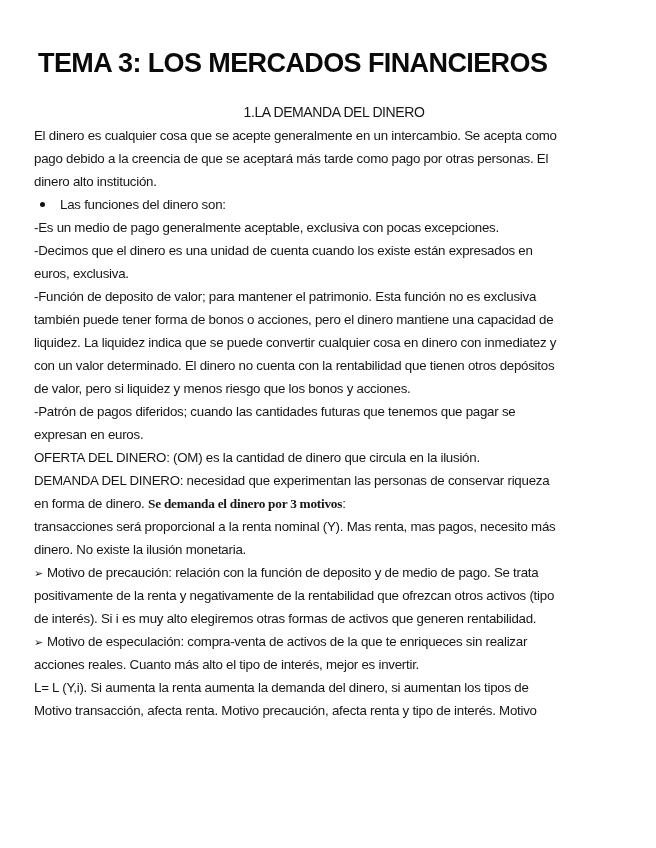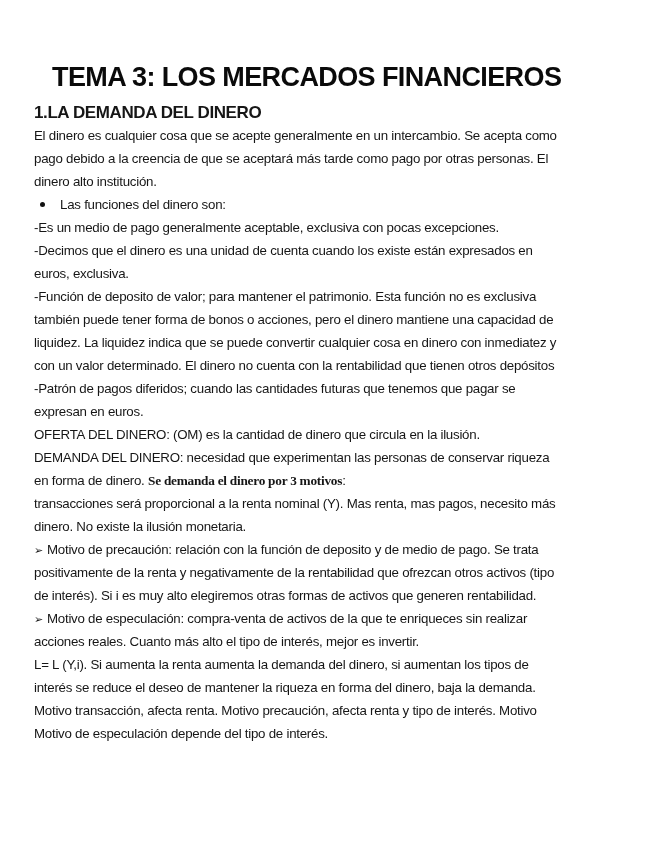--- a/index.html
+++ b/index.html
@@ -18,21 +18,21 @@
     .page {
       position: absolute;
       left: 34px;
       top: 0;
       width: 600px;
     }
     .title {
       position: absolute;
       left: 0;
       top: 44px;
-      margin: 18px;
+      margin: 4px;
       font-size: 27px;
       font-weight: bold;
       letter-spacing: -0.6px;
       white-space: nowrap;
       color: #0a0a0a;
     }
     .body-text {
       position: absolute;
       left: 0;
       top: 101px;
@@ -40,23 +40,24 @@
     }
     .line {
       height: 23px;
       line-height: 23px;
       font-size: 13.3px;
       white-space: nowrap;
       letter-spacing: -0.25px;
       color: #161616;
     }
     .line.heading {
-      font-weight: bold;
-      font-size: 17px;
+      font-weight: normal;
+      font-size: 14px;
       letter-spacing: -0.4px;
+      text-align: center;
     }
     .bullet-line {
       padding-left: 6px;
     }
     .bullet-dot {
       display: inline-block;
       width: 5px;
       height: 5px;
       border-radius: 50%;
       background: #111;
@@ -89,20 +90,21 @@
       <span class="bullet-dot"></span><span>Las funciones del dinero son:</span>
     </div>
 
     <div class="line">-Es un medio de pago generalmente aceptable, exclusiva con pocas excepciones.</div>
     <div class="line">-Decimos que el dinero es una unidad de cuenta cuando los existe están expresados en</div>
     <div class="line">euros, exclusiva.</div>
     <div class="line">-Función de deposito de valor; para mantener el patrimonio. Esta función no es exclusiva</div>
     <div class="line">también puede tener forma de bonos o acciones, pero el dinero mantiene una capacidad de</div>
     <div class="line">liquidez. La liquidez indica que se puede convertir cualquier cosa en dinero con inmediatez y</div>
     <div class="line">con un valor determinado. El dinero no cuenta con la rentabilidad que tienen otros depósitos</div>
+    <div class="line">de valor, pero si liquidez y menos riesgo que los bonos y acciones.</div>
     <div class="line">-Patrón de pagos diferidos; cuando las cantidades futuras que tenemos que pagar se</div>
     <div class="line">expresan en euros.</div>
     <div class="line">OFERTA DEL DINERO: (OM) es la cantidad de dinero que circula en la ilusión.</div>
     <div class="line">DEMANDA DEL DINERO: necesidad que experimentan las personas de conservar riqueza</div>
 
     <div class="line">
       <span>en forma de dinero. </span><b>Se demanda el dinero por 3 motivos</b><span>:</span>
     </div>
 
     <div class="line">transacciones será proporcional a la renta nominal (Y). Mas renta, mas pagos, necesito más</div>
@@ -113,17 +115,15 @@
     </div>
     <div class="line">positivamente de la renta y negativamente de la rentabilidad que ofrezcan otros activos (tipo</div>
     <div class="line">de interés). Si i es muy alto elegiremos otras formas de activos que generen rentabilidad.</div>
 
     <div class="line">
       <span class="arrow">➢</span><span>Motivo de especulación: compra-venta de activos de la que te enriqueces sin realizar</span>
     </div>
     <div class="line">acciones reales. Cuanto más alto el tipo de interés, mejor es invertir.</div>
 
     <div class="line">L= L (Y,i). Si aumenta la renta aumenta la demanda del dinero, si aumentan los tipos de</div>
-    <div class="line">interés se reduce el deseo de mantener la riqueza en forma del dinero, baja la demanda.</div>
     <div class="line">Motivo transacción, afecta renta. Motivo precaución, afecta renta y tipo de interés. Motivo</div>
-    <div class="line">Motivo de especulación depende del tipo de interés.</div>
   </div>
 </div>
 
 </body></html>

